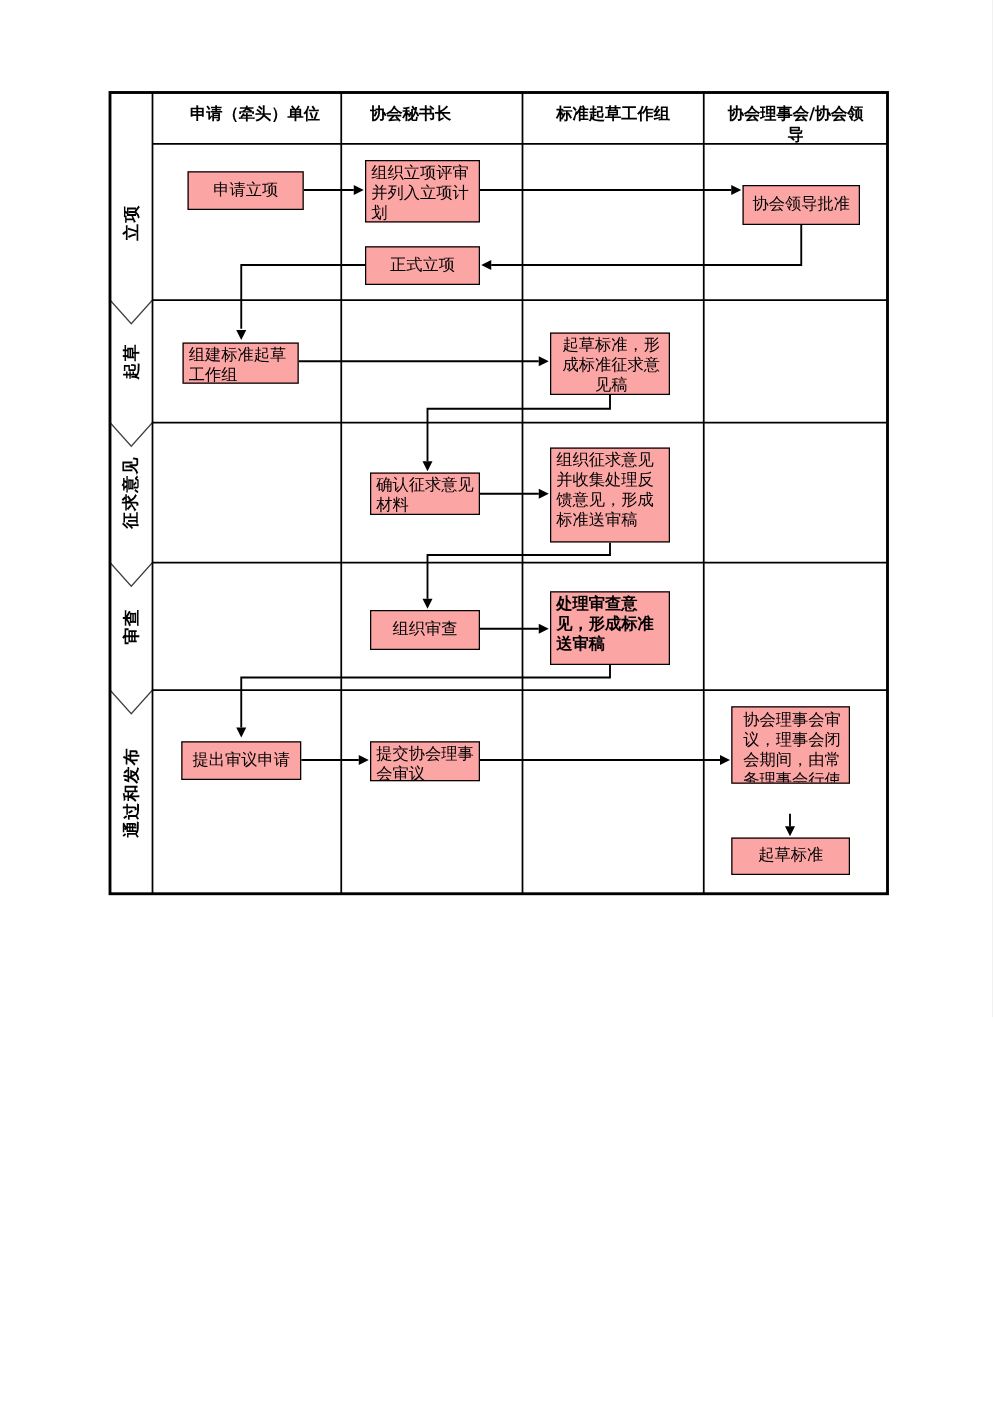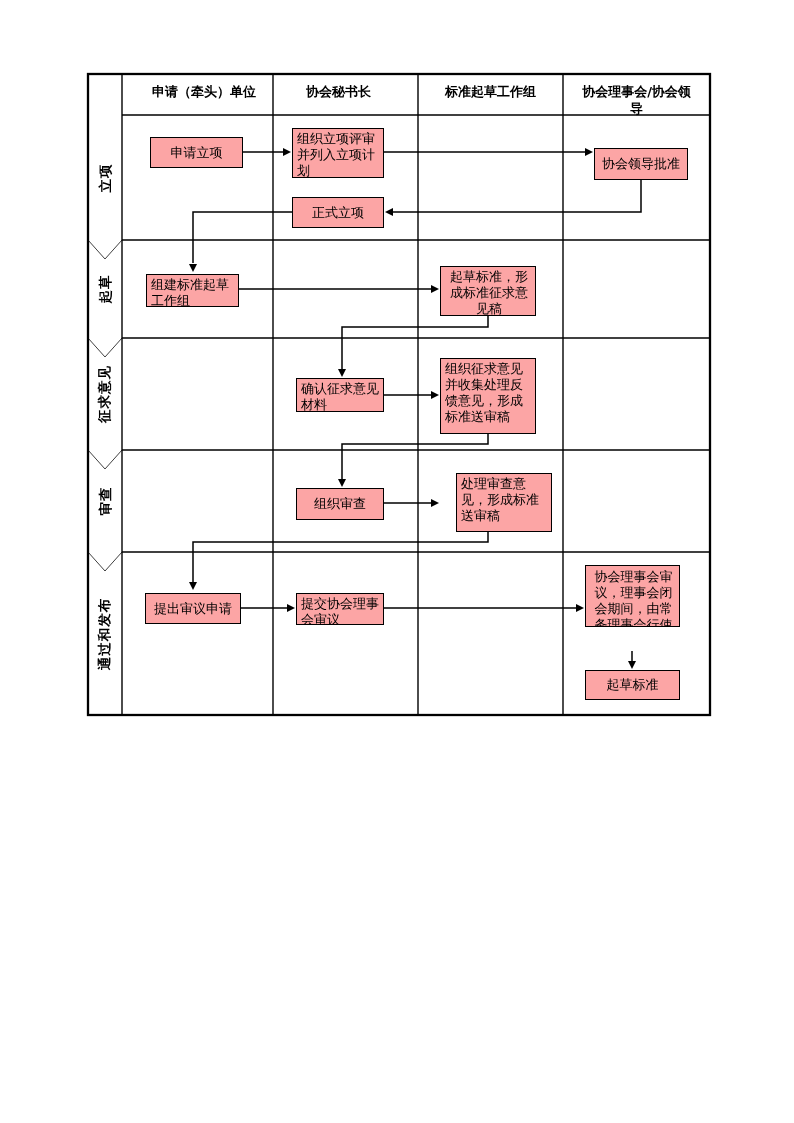--- a/index.html
+++ b/index.html
@@ -80,21 +80,21 @@
       <polygon points="342,487 338,479 346,479"></polygon>
       <polygon points="439,503 431,499 431,507"></polygon>
       <polygon points="193,590 189,582 197,582"></polygon>
       <polygon points="295,608 287,604 287,612"></polygon>
       <polygon points="584,608 576,604 576,612"></polygon>
       <polygon points="632,669 628,661 636,661"></polygon>
     </g>
   </svg>
 
   <div class="txt hdr" style="left:122px;top:74px;width:151px;padding-left:13px;">申请（牵头）单位</div>
-  <div class="txt hdr" style="left:266px;top:74px;width:145px;">协会秘书长</div>
+  <div class="txt hdr" style="left:256px;top:74px;width:145px;">协会秘书长</div>
   <div class="txt hdr" style="left:418px;top:74px;width:145px;border-radius:17px;">标准起草工作组</div>
   <div class="txt hdr" style="left:563px;top:74px;width:147px;padding-left:13px;padding-right:13px;">协会理事会/协会领导</div>
 
   <div class="txt lane-label" style="left:88px;top:115px;height:125px;">
     <span>立项</span>
   </div>
   <div class="txt lane-label" style="left:88px;top:240px;height:98px;">
     <span>起草</span>
   </div>
   <div class="txt lane-label" style="left:88px;top:338px;height:112px;">
@@ -118,21 +118,21 @@
   <div class="txt node multi" style="left:146px;top:274px;width:93px;height:33px;">组建标准起草工作组</div>
 
   <div class="txt node multi" style="left:440px;top:266px;width:96px;height:50px;text-align:center;">起草标准，形成标准征求意见稿</div>
 
   <div class="txt node multi" style="left:296px;top:378px;width:88px;height:34px;">确认征求意见材料</div>
 
   <div class="txt node multi" style="left:440px;top:358px;width:96px;height:76px;">组织征求意见并收集处理反馈意见，形成标准送审稿</div>
 
   <div class="txt node center" style="left:296px;top:488px;width:88px;height:32px;">组织审查</div>
 
-  <div class="txt node multi" style="left:456px;top:473px;width:96px;height:59px;">处理审查意见，形成标准送审稿</div>
+  <div class="txt node multi" style="left:440px;top:473px;width:96px;height:59px;font-weight:bold;">处理审查意见，形成标准送审稿</div>
 
   <div class="txt node center" style="left:145px;top:593px;width:96px;height:31px;">提出审议申请</div>
 
   <div class="txt node multi" style="left:296px;top:593px;width:88px;height:32px;">提交协会理事会审议</div>
 
   <div class="txt node multi" style="left:585px;top:565px;width:95px;height:62px;padding-top:3px;text-align:center;">协会理事会审议，理事会闭会期间，由常务理事会行使相关职责</div>
 
   <div class="txt node center" style="left:585px;top:670px;width:95px;height:30px;">起草标准</div>
 
 </div>

